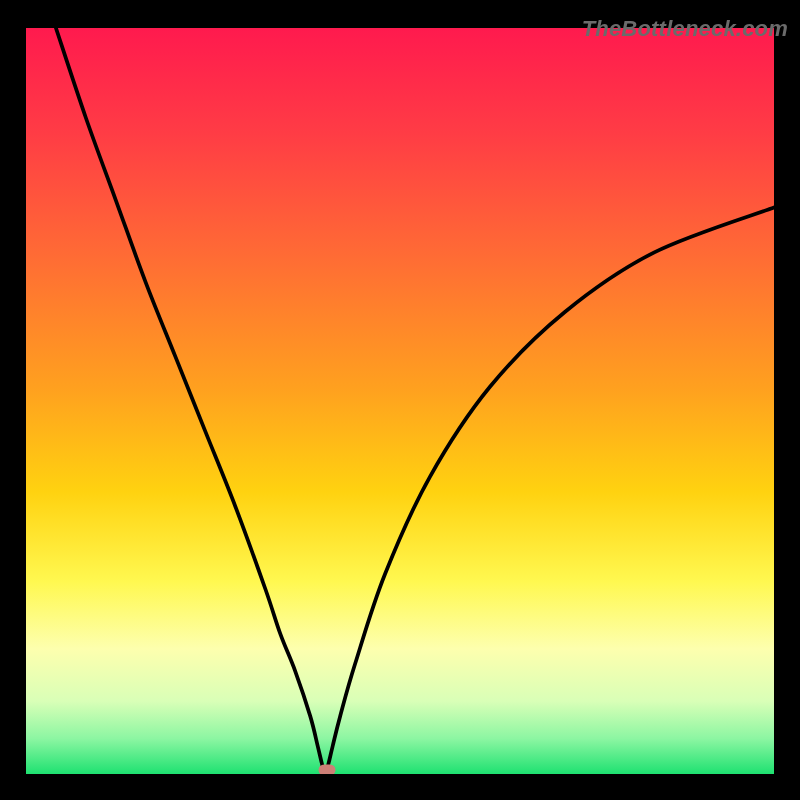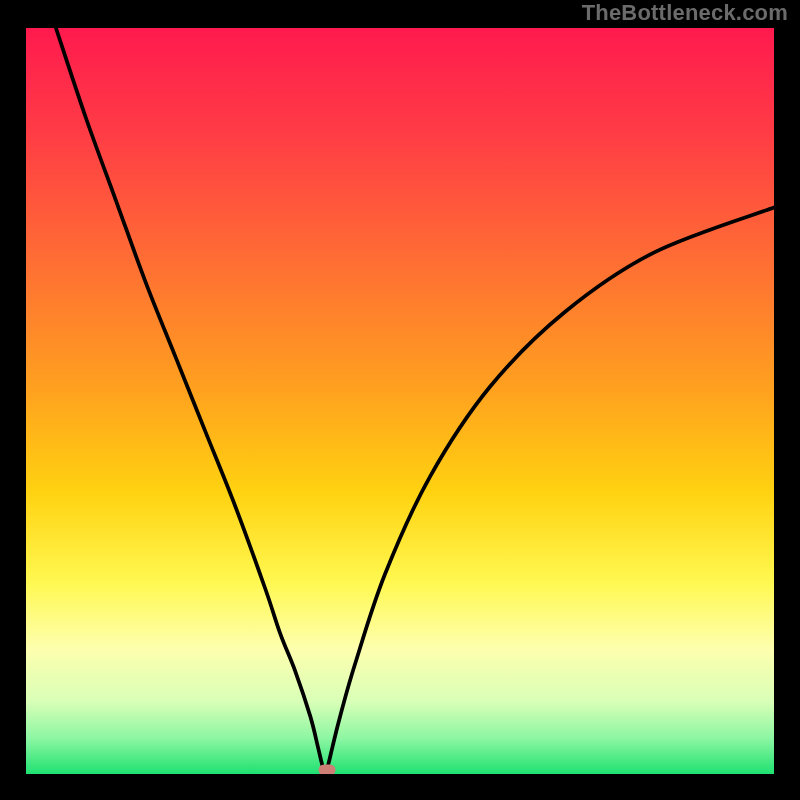--- a/index.html
+++ b/index.html
@@ -12,27 +12,28 @@
     overflow: hidden;
   }
   .frame {
     position: relative;
     width: 800px;
     height: 800px;
     background: #000;
   }
   .watermark {
     position: absolute;
-    top: 0;
+    top: 16px;
     right: 12px;
     color: #6b6b6b;
     font-size: 22px;
     font-weight: 600;
     letter-spacing: 0.2px;
     z-index: 20;
+    font-style: italic;
   }
   .plot-area {
     position: absolute;
     left: 26px;
     top: 28px;
     width: 748px;
     height: 746px;
     overflow: hidden;
     z-index: 5;
   }

